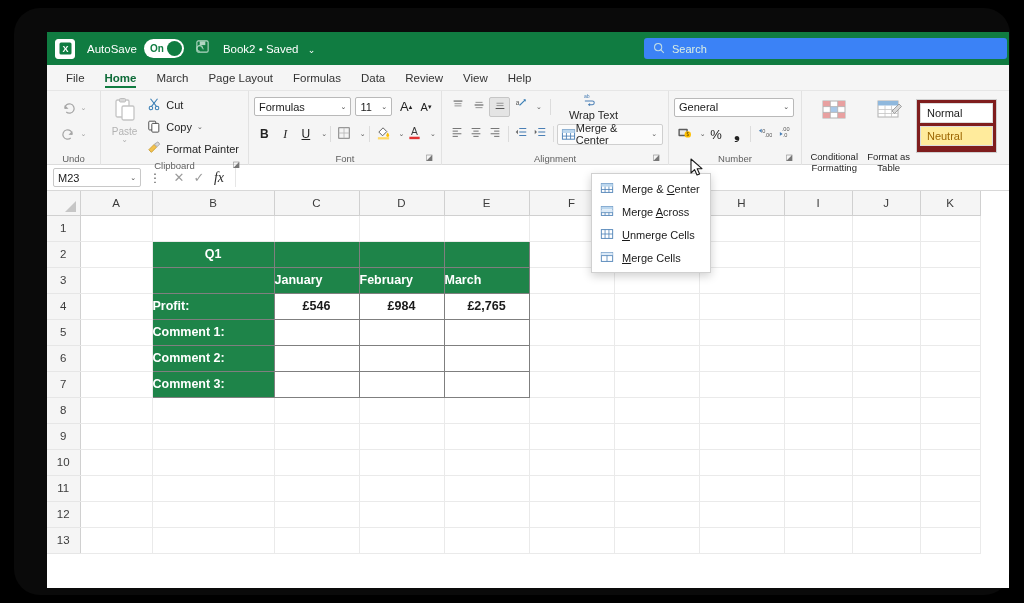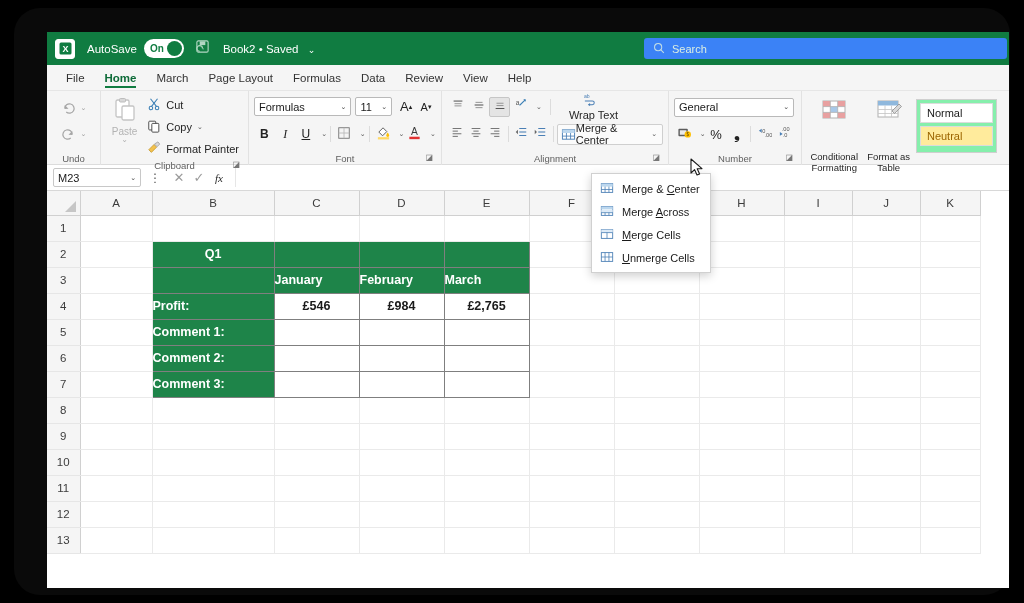--- a/index.html
+++ b/index.html
@@ -226,21 +226,21 @@
     width: 62px;
     display:flex; flex-direction: column; align-items:center;
     font-size: 9.5px; color: #252525;
     line-height: 11px;
     text-align:center;
     padding-top: 2px;
     gap: 24px;
   }
   .stylegal {
     border: 1px solid #cfcfcf;
-    background: #86efac;
+    background: #7f1d1d;
     width: 92px; height: 54px;
     margin-top: 2px;
     overflow: hidden;
   }
   .style-cell {
     height: 20px; margin: 3px 3px 0 3px;
     font-size: 11px;
     display:flex; align-items:center;
     padding-left: 6px;
     border: 1px solid #dcdcdc;
@@ -285,21 +285,21 @@
     border: 1px solid #c8c8c8;
     border-radius: 2px;
     display: flex; align-items: center;
     padding: 0 4px;
     font-size: 11px; color: #1a1a1a;
   }
   .namebox .nb-v { flex:1; }
   .namebox .nb-c { font-size: 7px; color: #444; }
   .fb-dots { color:#555; font-size: 12px; margin: 0 8px; letter-spacing:0; }
   .fb-ico { width: 20px; text-align:center; font-size: 13px; color: #9b9b9b; }
-  .fb-ico.fx { color: #2a2a2a; font-style: italic; font-family: "Liberation Serif", serif; font-size: 11px; }
+  .fb-ico.fx { color: #2a2a2a; font-style: italic; font-family: "Liberation Serif", serif; font-size: 14px; }
   .fb-input { flex: 1; height: 19px; margin-left: 6px; border-left: 1px solid #e6e6e6; }
 
   
   .gridwrap { position: relative; background: #ffffff; height: 397px; overflow: hidden; }
   table.grid { border-collapse: collapse; table-layout: fixed; }
   table.grid td, table.grid th { padding: 0; }
   .corner {
     width: 33px; height: 24px;
     background: #f5f5f5;
     border-right: 1px solid #d0d0d0;
@@ -791,37 +791,37 @@
           <line x1="5.8" y1="9.9" x2="5.8" y2="13" stroke="#4a7fb5" stroke-width="0.9"></line>
           <line x1="10.2" y1="9.9" x2="10.2" y2="13" stroke="#4a7fb5" stroke-width="0.9"></line>
         </svg>
       </span>
       <span class="dd-lbl">Merge <u>A</u>cross</span>
     </div>
     <div class="dd-item">
       <span>
         <svg width="14" height="14" viewBox="0 0 16 16">
           <rect x="1.5" y="3" width="13" height="10" fill="#ffffff" stroke="#4a7fb5" stroke-width="1"></rect>
+          <line x1="5.8" y1="3" x2="5.8" y2="13" stroke="#4a7fb5" stroke-width="0.9"></line>
+          <line x1="10.2" y1="3" x2="10.2" y2="13" stroke="#4a7fb5" stroke-width="0.9"></line>
+          <line x1="1.5" y1="8" x2="14.5" y2="8" stroke="#4a7fb5" stroke-width="0.9"></line>
+        </svg>
+      </span>
+      <span class="dd-lbl"><u>U</u>nmerge Cells</span>
+    </div>
+    <div class="dd-item">
+      <span>
+        <svg width="14" height="14" viewBox="0 0 16 16">
+          <rect x="1.5" y="3" width="13" height="10" fill="#ffffff" stroke="#4a7fb5" stroke-width="1"></rect>
           <rect x="1.5" y="3" width="13" height="3.4" fill="#dceaf7"></rect>
           <line x1="1.5" y1="6.4" x2="14.5" y2="6.4" stroke="#4a7fb5" stroke-width="0.9"></line>
           <line x1="8" y1="6.4" x2="8" y2="13" stroke="#4a7fb5" stroke-width="0.9"></line>
         </svg>
       </span>
       <span class="dd-lbl"><u>M</u>erge Cells</span>
-    </div>
-    <div class="dd-item">
-      <span>
-        <svg width="14" height="14" viewBox="0 0 16 16">
-          <rect x="1.5" y="3" width="13" height="10" fill="#ffffff" stroke="#4a7fb5" stroke-width="1"></rect>
-          <line x1="5.8" y1="3" x2="5.8" y2="13" stroke="#4a7fb5" stroke-width="0.9"></line>
-          <line x1="10.2" y1="3" x2="10.2" y2="13" stroke="#4a7fb5" stroke-width="0.9"></line>
-          <line x1="1.5" y1="8" x2="14.5" y2="8" stroke="#4a7fb5" stroke-width="0.9"></line>
-        </svg>
-      </span>
-      <span class="dd-lbl"><u>U</u>nmerge Cells</span>
     </div>
   </div>
 
   <div class="cursor">
     <svg width="15" height="20" viewBox="0 0 15 20">
       <path d="M1 1 L1 15 L4.6 11.6 L7 17 L9.6 15.9 L7.2 10.7 L12 10.6 Z" fill="#ffffff" stroke="#1a1a1a" stroke-width="1.1" stroke-linejoin="round"></path>
     </svg>
   </div>
 
   <div class="formulabar">

